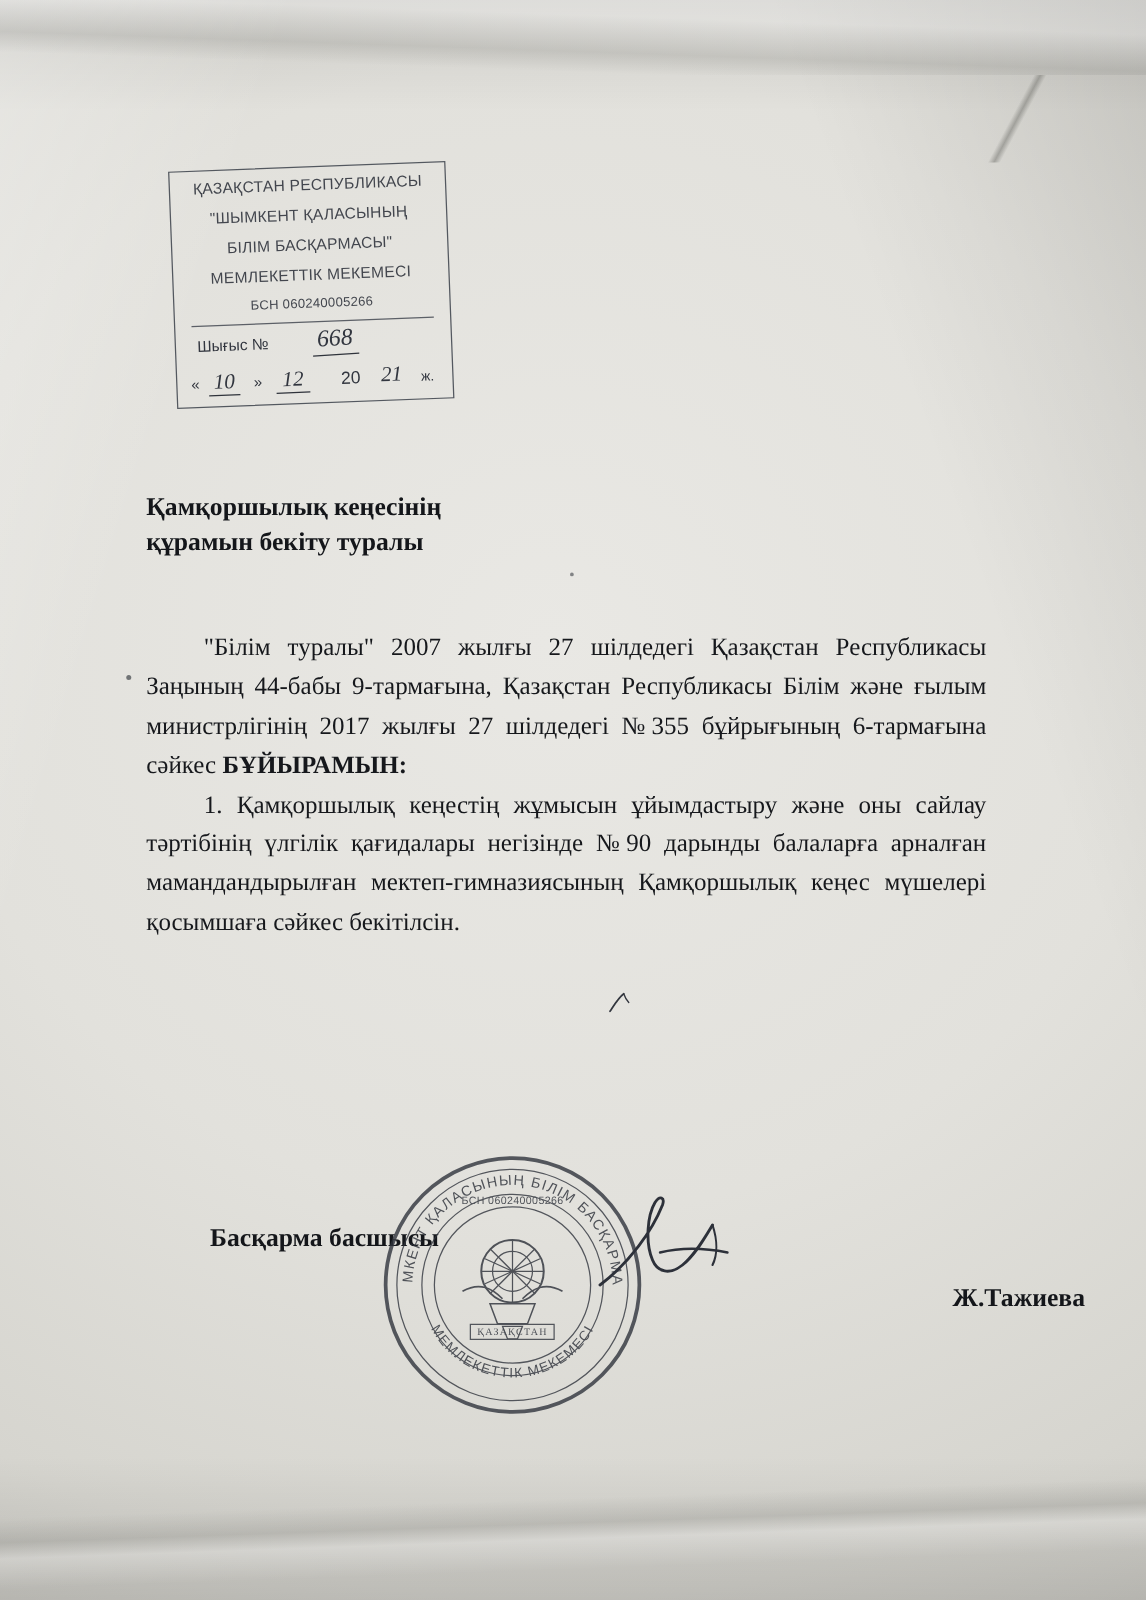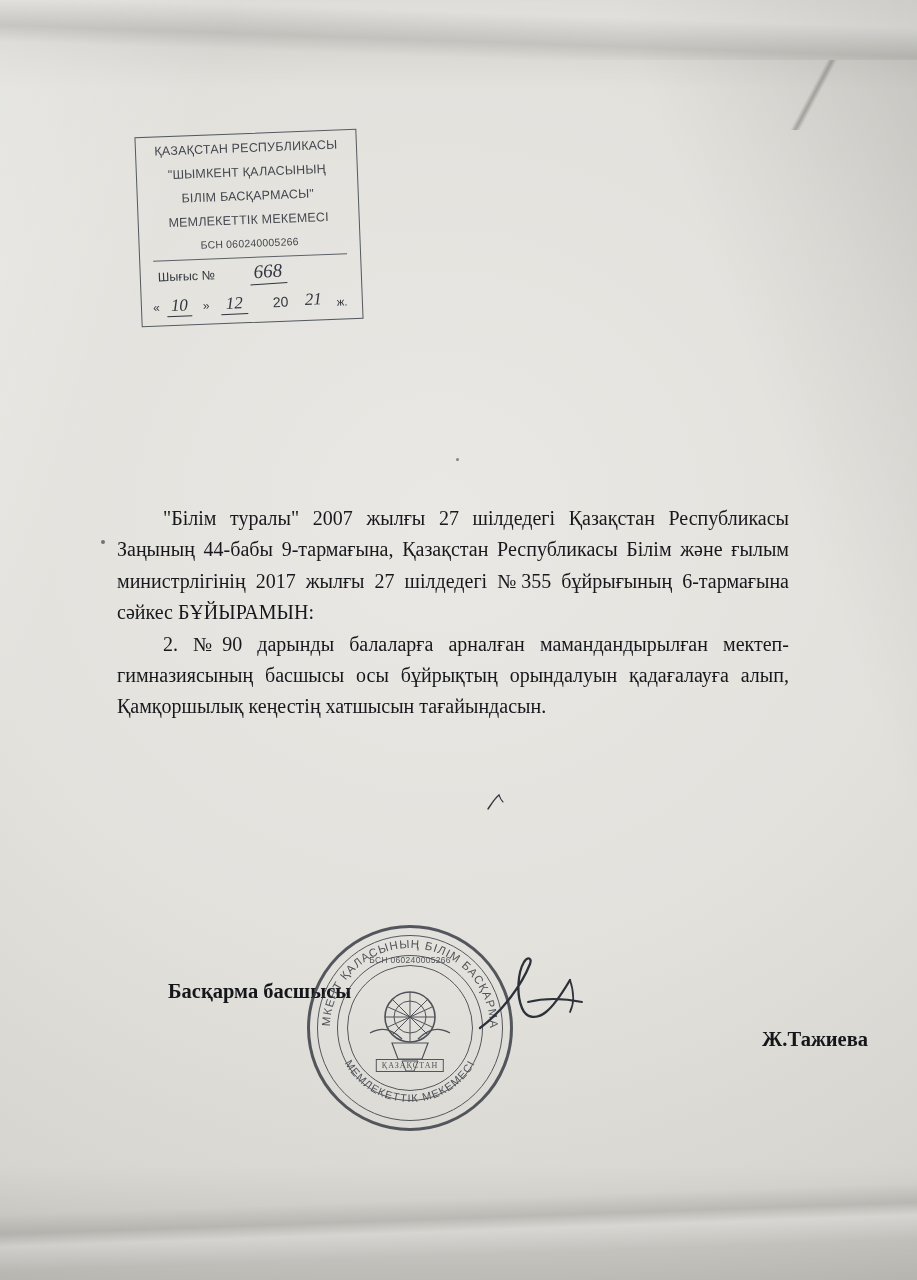--- a/index.html
+++ b/index.html
@@ -155,21 +155,21 @@
     font-size: 20px;
     line-height: 1.57;
     color: #16181c;
     text-align: justify;
     text-justify: inter-word;
   }
   .body-text p {
     margin: 0;
     text-indent: 46px;
   }
-  .body-text b { font-weight: normal; }
+  .body-text b { font-weight: bold; }
 
   
   .sign-row {
     position: absolute;
     left: 168px;
     top: 980px;
     width: 700px;
     font-size: 20.5px;
     font-weight: bold;
     color: #14161a;
@@ -289,27 +289,31 @@
         <span class="d-q1">«</span>
         <span class="d-day">10</span>
         <span class="d-q2">»</span>
         <span class="d-month">12</span>
         <span class="d-year">20</span>
         <span class="d-yy">21</span>
         <span class="d-suffix">ж.</span>
       </div>
     </div>
 
+    <div class="title">
+      <div>Қамқоршылық кеңесінің</div>
+      <div>құрамын бекіту туралы</div>
+    </div>
 
     <div class="dot-mark"></div>
     <div class="dot-mark2"></div>
 
     <div class="body-text">
       <p><span>"Білім туралы" 2007 жылғы 27 шілдедегі Қазақстан Республикасы Заңының 44-бабы 9-тармағына, Қазақстан Республикасы Білім және ғылым министрлігінің 2017 жылғы 27 шілдедегі №355 бұйрығының 6-тармағына сәйкес </span><b>БҰЙЫРАМЫН:</b></p>
-      <p>2. №90 дарынды балаларға арналған мамандандырылған мектеп-гимназиясының басшысы осы бұйрықтың орындалуын қадағалауға алып, Қамқоршылық кеңестің хатшысын тағайындасын.</p>
+      <p>1. Қамқоршылық кеңестің жұмысын ұйымдастыру және оны сайлау тәртібінің үлгілік қағидалары негізінде №90 дарынды балаларға арналған мамандандырылған мектеп-гимназиясының Қамқоршылық кеңес мүшелері қосымшаға сәйкес бекітілсін.</p>
     </div>
 
     <svg class="pen-mark" viewBox="0 0 22 18">
       <path d="M2,16 C6,10 9,5 13,2" stroke="#33373f" stroke-width="1.4" fill="none" stroke-linecap="round"></path>
       <path d="M13,2 C14,5 15,7 17,9" stroke="#33373f" stroke-width="1.1" fill="none" stroke-linecap="round"></path>
     </svg>
 
     <div class="sign-row">
       <span class="sign-left">Басқарма басшысы</span>
       <span class="sign-right">Ж.Тажиева</span>

